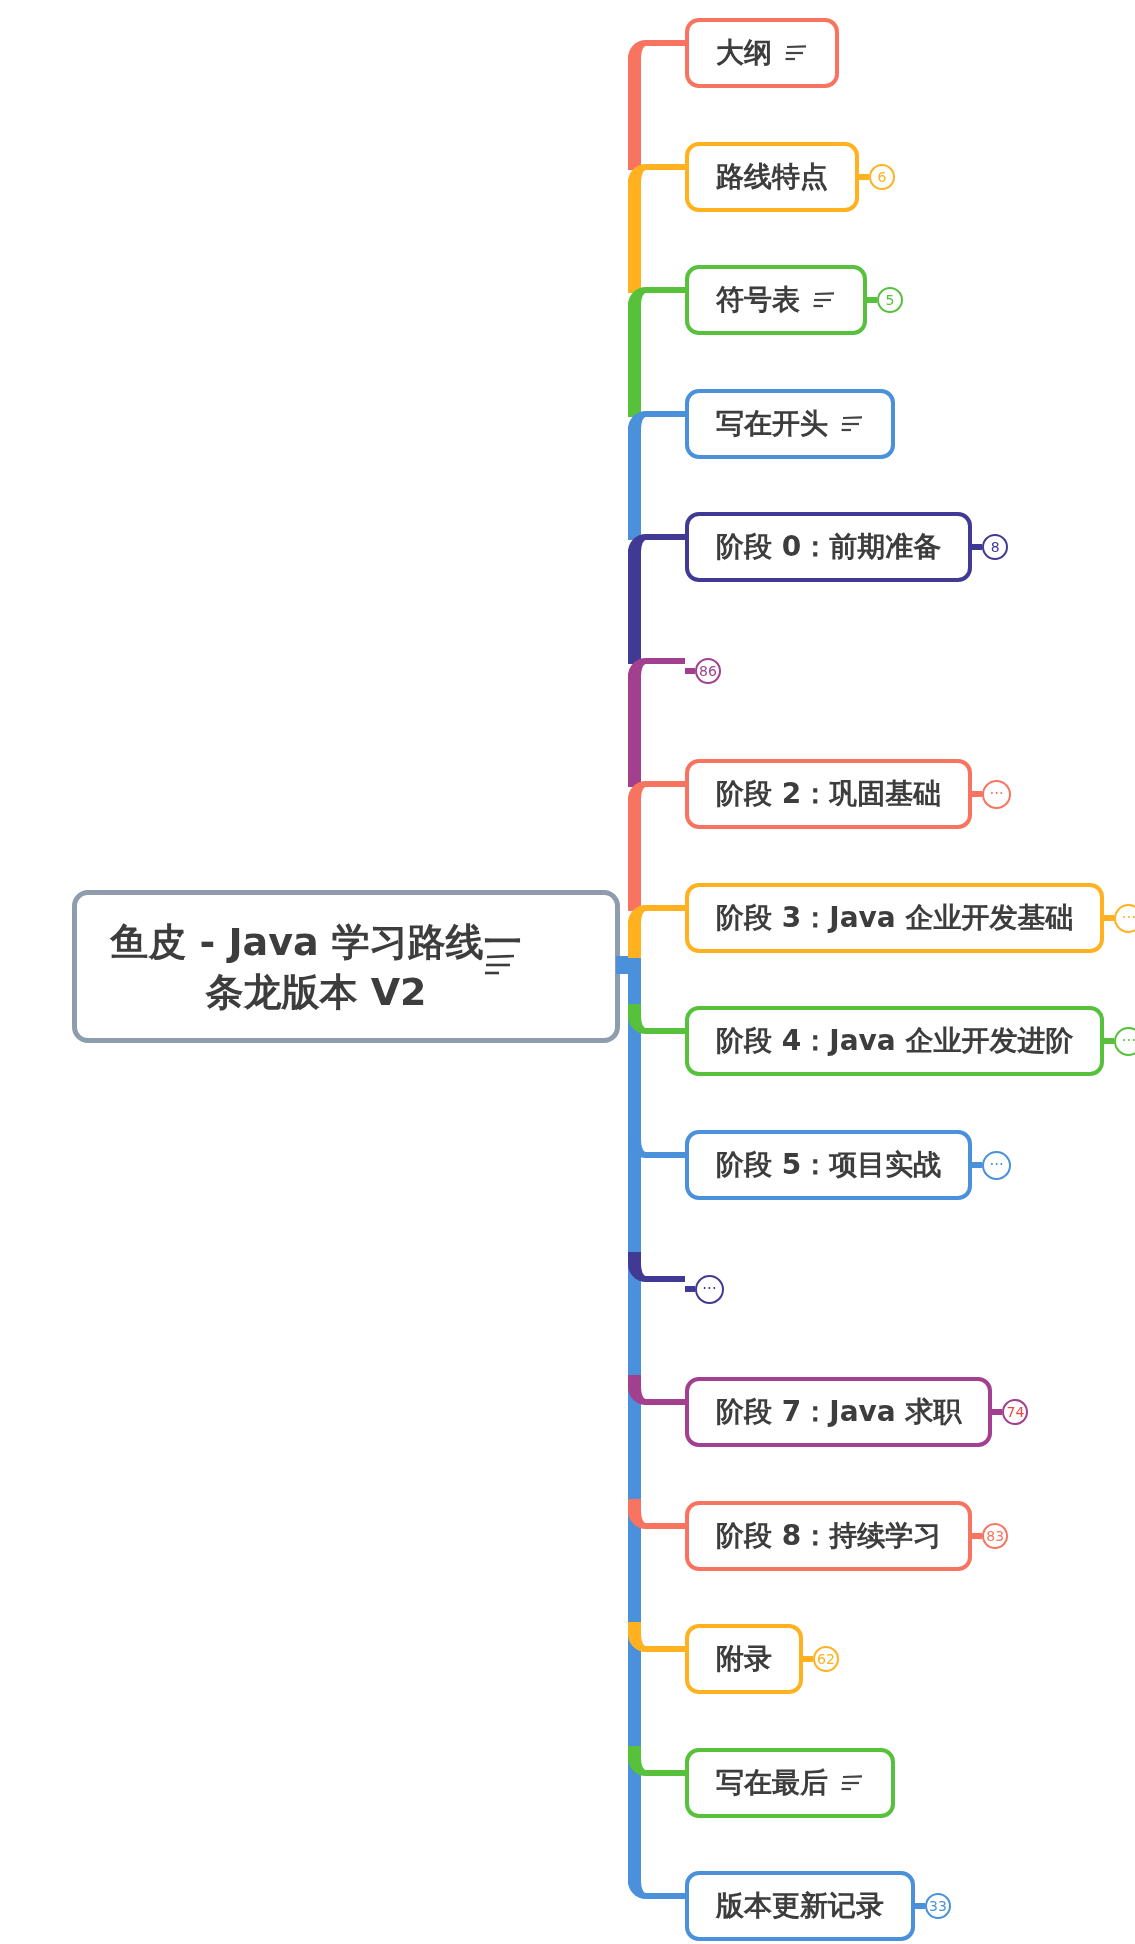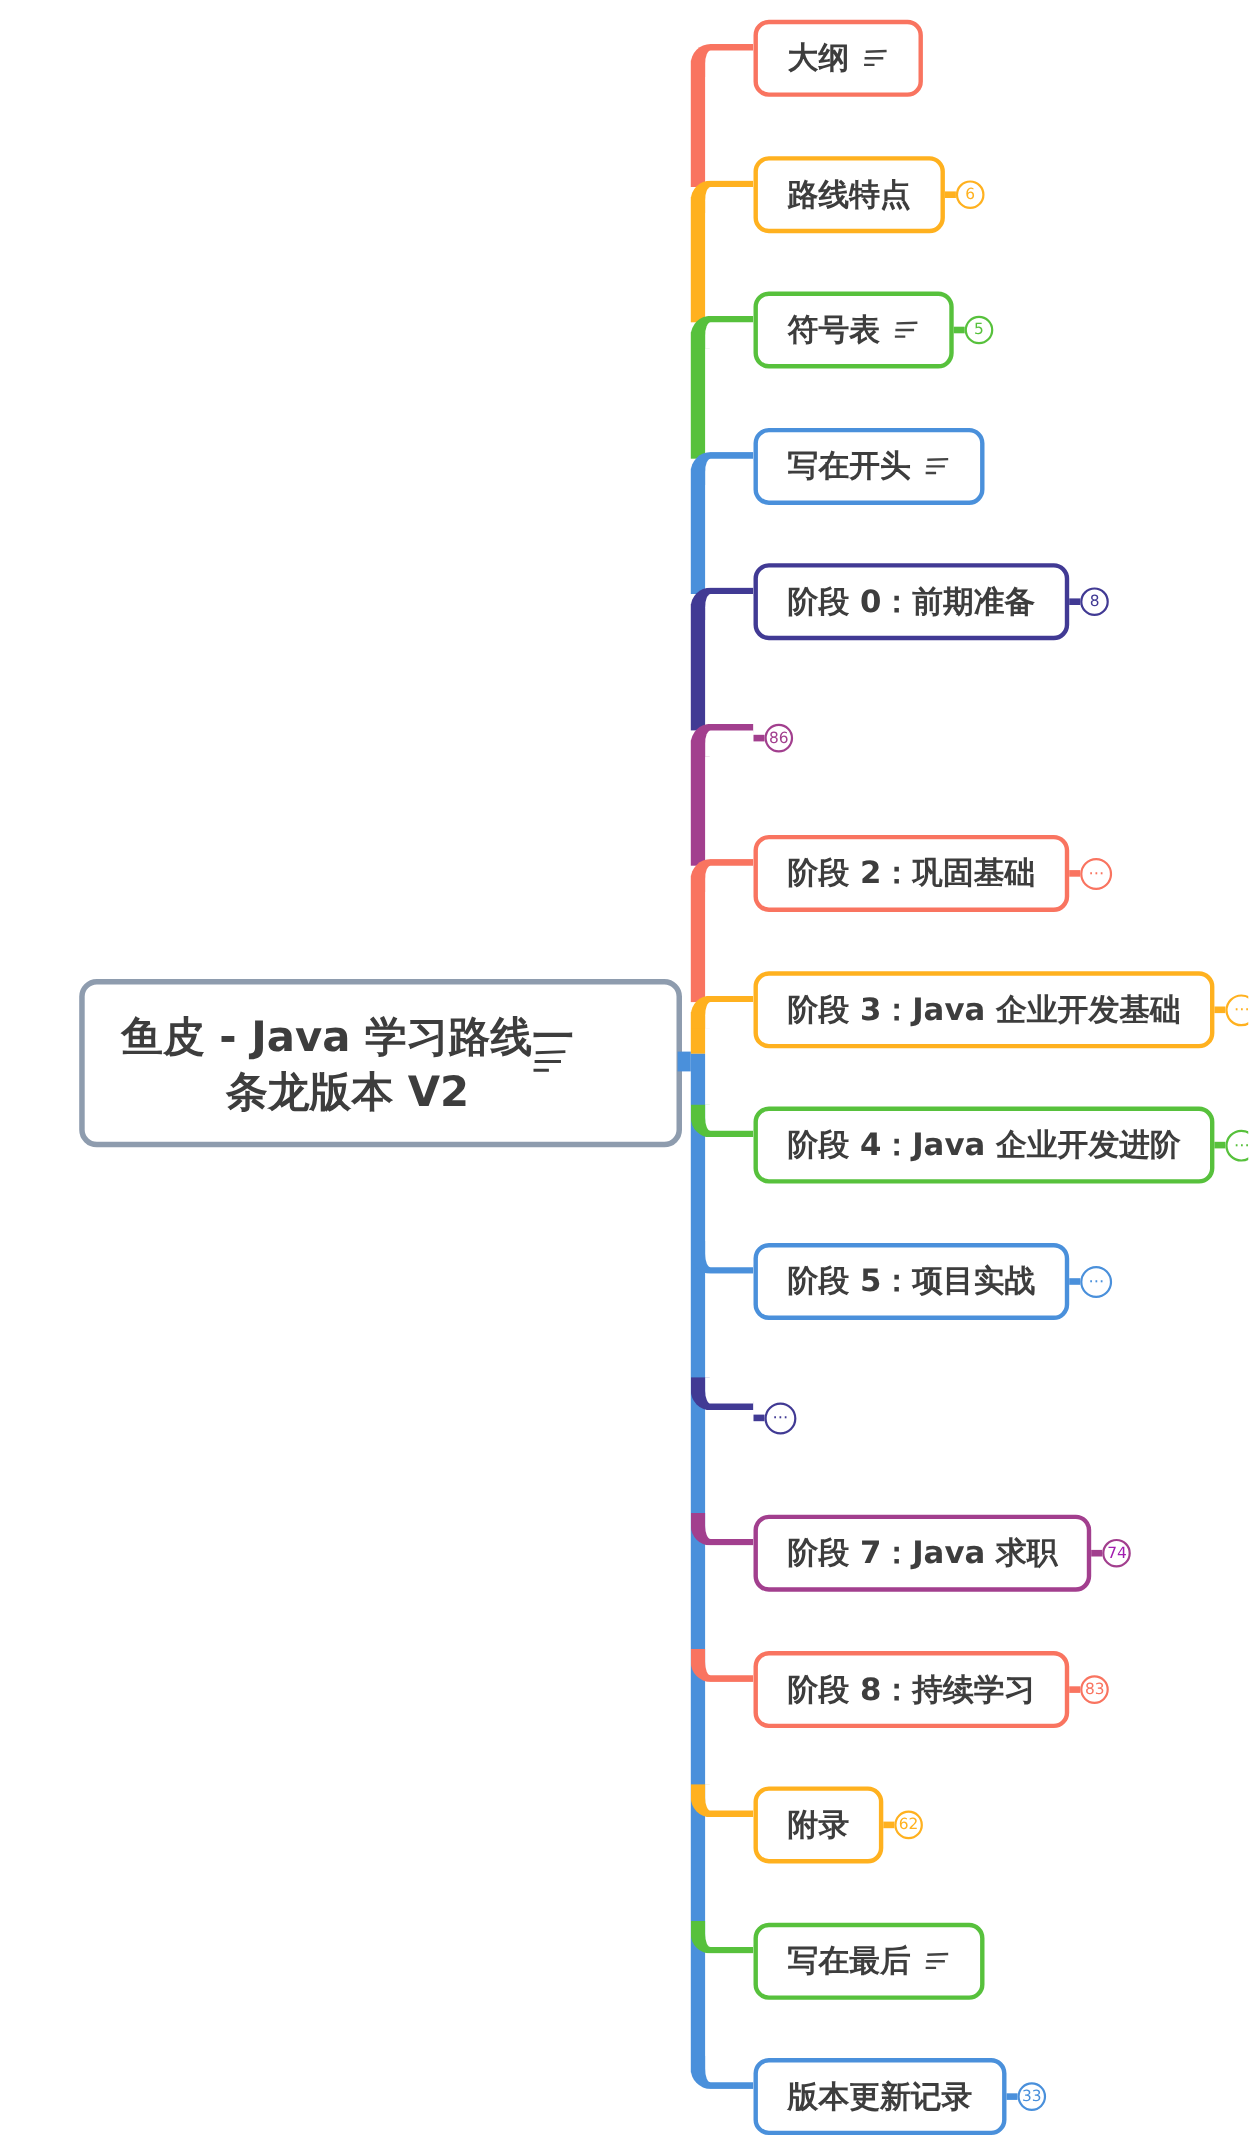--- a/index.html
+++ b/index.html
@@ -190,21 +190,21 @@
       </div>
       <div class="branch-row" style="left: 685px; top: 1244px;">
         <div class="badge-stub" style="background: rgb(65, 58, 148);"></div>
         <div class="badge dots" style="border-color: rgb(65, 58, 148); color: rgb(65, 58, 148);">···</div>
       </div>
       <div class="branch-row" style="left: 685px; top: 1367px;">
         <div class="branch-box" style="border: 4px solid rgb(162, 63, 142);">
           <span class="branch-label">阶段 7：Java 求职</span>
         </div>
         <div class="badge-stub" style="background: rgb(162, 63, 142);"></div>
-        <div class="badge num" style="border-color: rgb(162, 63, 142); color: #a21caf;">74</div>
+        <div class="badge num" style="border-color: rgb(162, 63, 142); color: #ef4444;">74</div>
       </div>
       <div class="branch-row" style="left: 685px; top: 1491px; align-items: center;">
         <div class="branch-box" style="border: 4px solid rgb(249, 116, 96);">
           <span class="branch-label">阶段 8：持续学习</span>
         </div>
         <div class="badge-stub" style="background: rgb(249, 116, 96);"></div>
         <div class="badge num" style="border-color: rgb(249, 116, 96); color: rgb(249, 116, 96);">83</div>
       </div>
       <div class="branch-row" style="left: 685px; top: 1614px;">
         <div class="branch-box" style="border: 4px solid rgb(255, 177, 31);">

